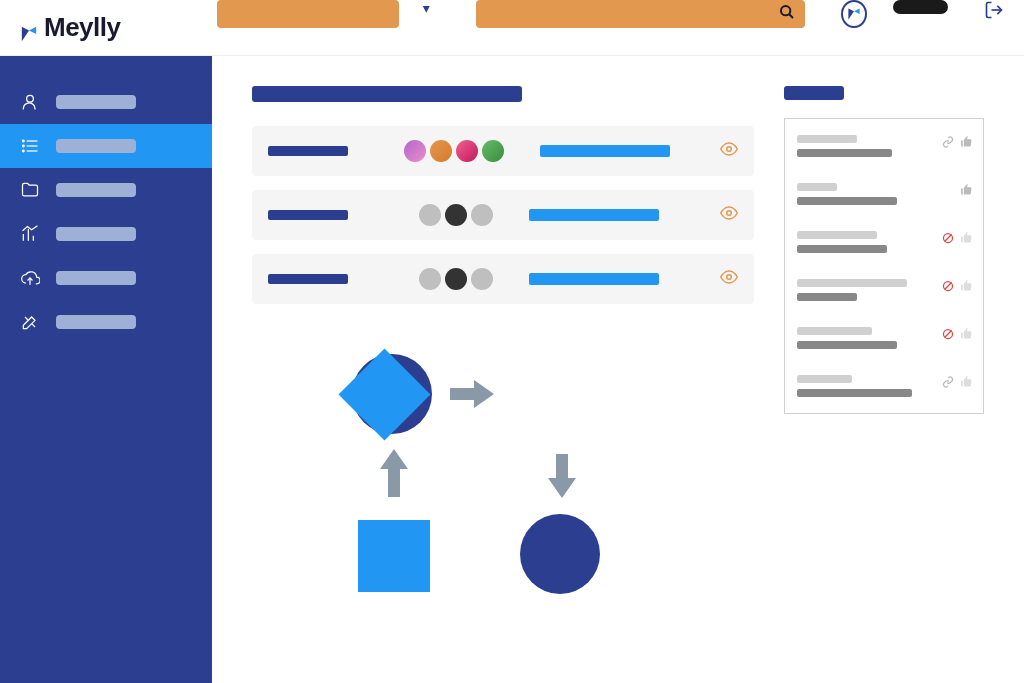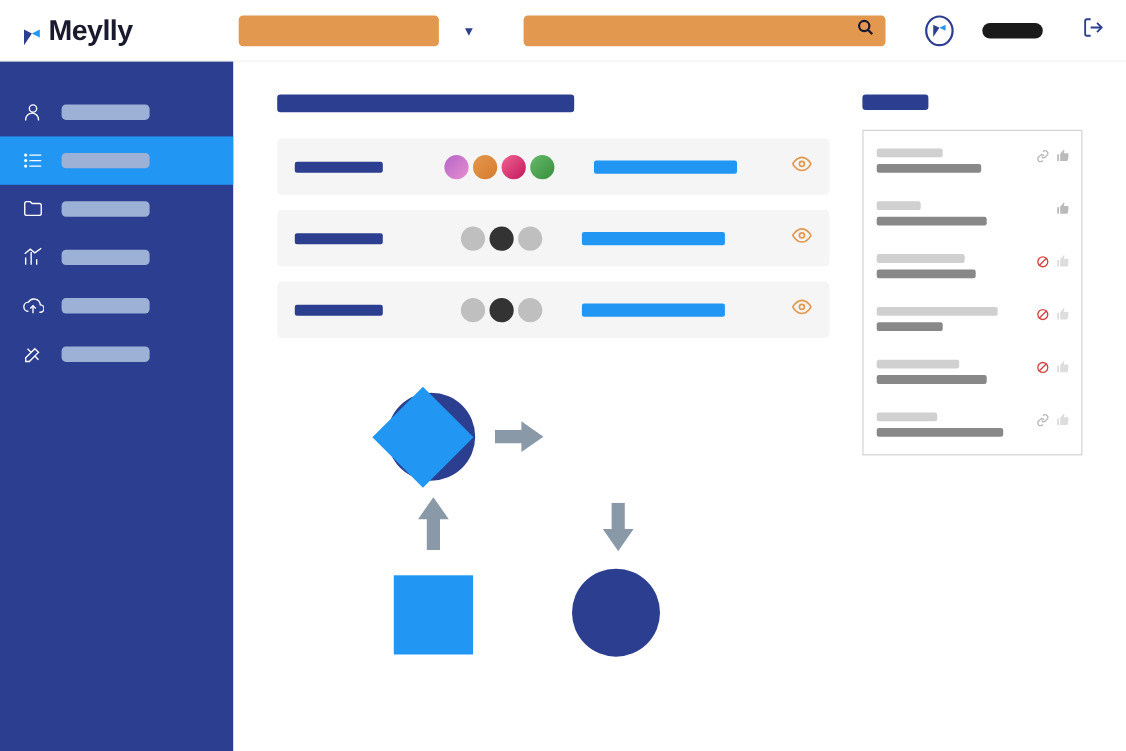--- a/index.html
+++ b/index.html
@@ -1,19 +1,19 @@
 <!DOCTYPE html>
 <html><head>
 <meta charset="utf-8">
 <style>
 * { box-sizing: border-box; margin: 0; padding: 0; }
 body { font-family: Arial, sans-serif; width: 1024px; height: 683px; overflow: hidden; background: #fff; }
 
 
-.header { height: 56px; display: flex; align-items: center; padding: 0 20px; gap: 16px; background: #fff; border-bottom: 1px solid #f0f0f0; }
+.header { height: 56px; display: flex; padding: 0 20px; gap: 16px; background: #fff; border-bottom: 1px solid #f0f0f0; }
 .logo { display: flex; align-items: center; gap: 6px; font-size: 26px; font-weight: 700; color: #1a1a2e; letter-spacing: -0.5px; }
 .logo-mark { width: 18px; height: 18px; position: relative; }
 .logo-mark svg { width: 100%; height: 100%; }
 .dropdown-pill { width: 200px; height: 28px; background: #e3984f; border-radius: 4px; margin-left: 80px; }
 .chevron { color: #2c3e8f; font-size: 14px; margin-left: 8px; cursor: pointer; }
 .search-bar { width: 360px; height: 28px; background: #e3984f; border-radius: 4px; margin-left: 30px; display: flex; align-items: center; justify-content: flex-end; padding: 0 10px; }
 .search-icon { color: #1a1a2e; font-size: 16px; }
 .avatar-circle { width: 28px; height: 28px; border-radius: 50%; border: 2px solid #2c3e8f; display: flex; align-items: center; justify-content: center; margin-left: 20px; }
 .avatar-circle svg { width: 14px; height: 14px; }
 .user-pill { width: 60px; height: 14px; background: #1a1a1a; border-radius: 7px; margin-left: 10px; }

